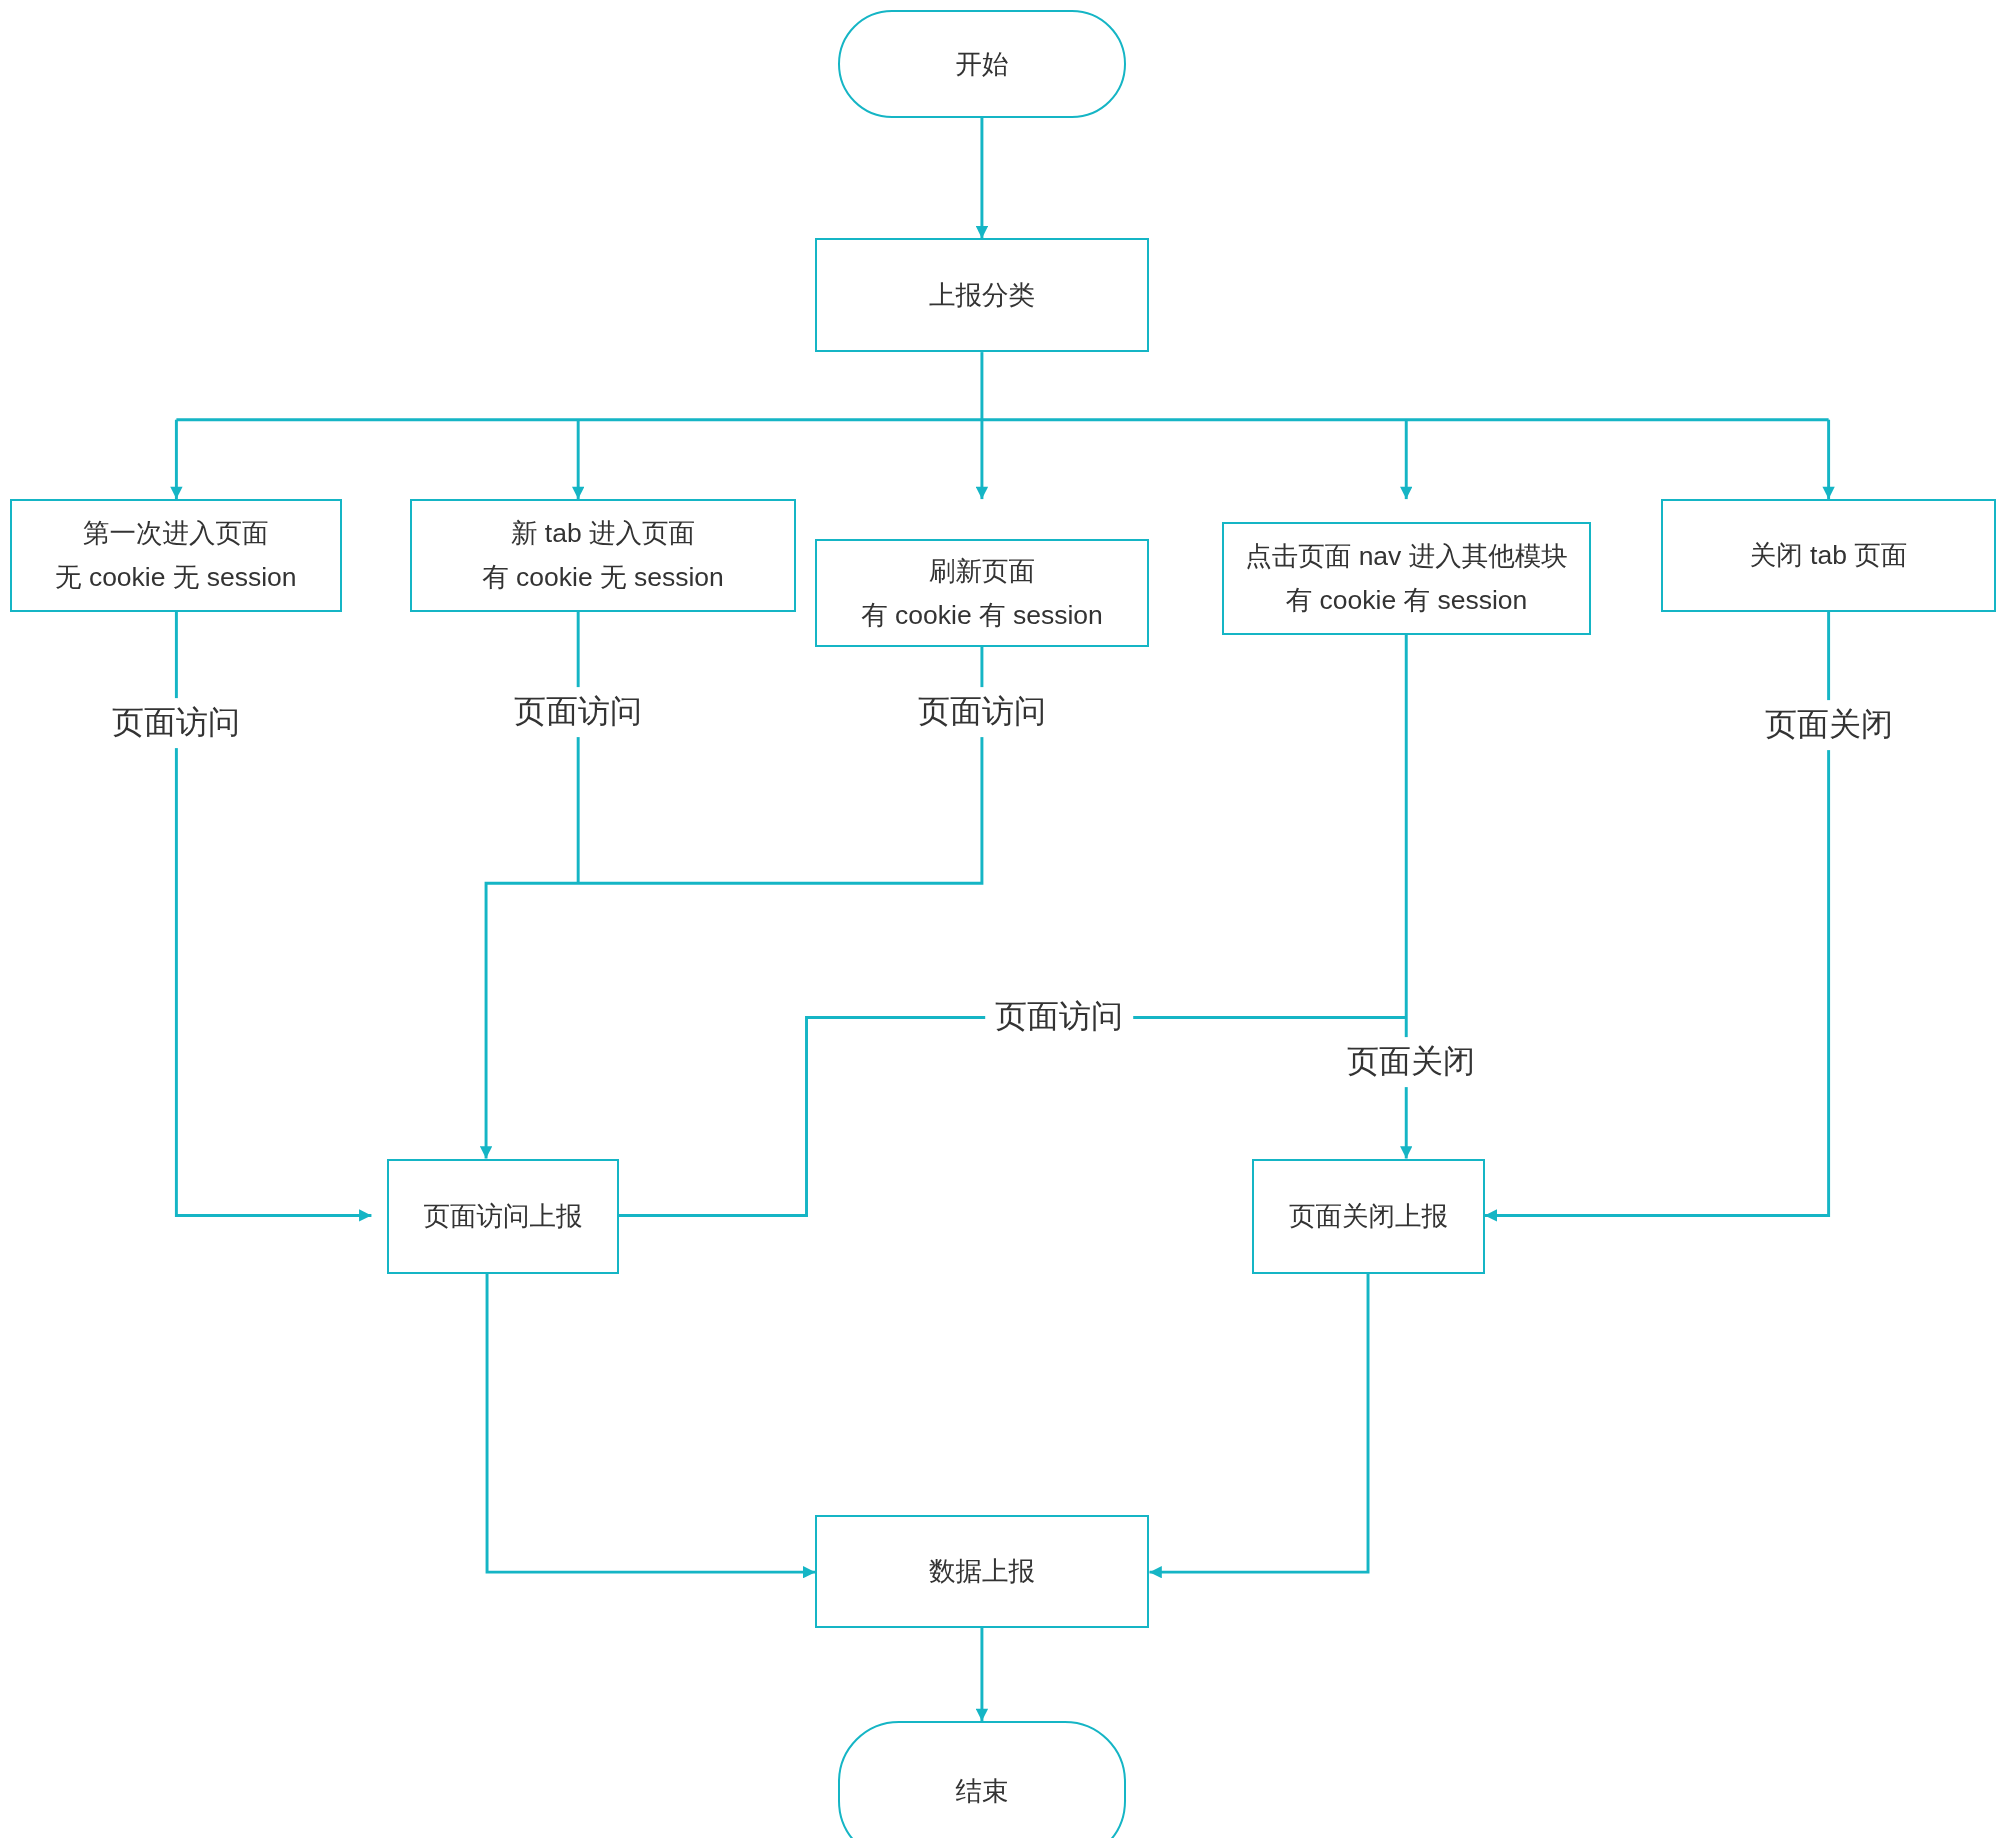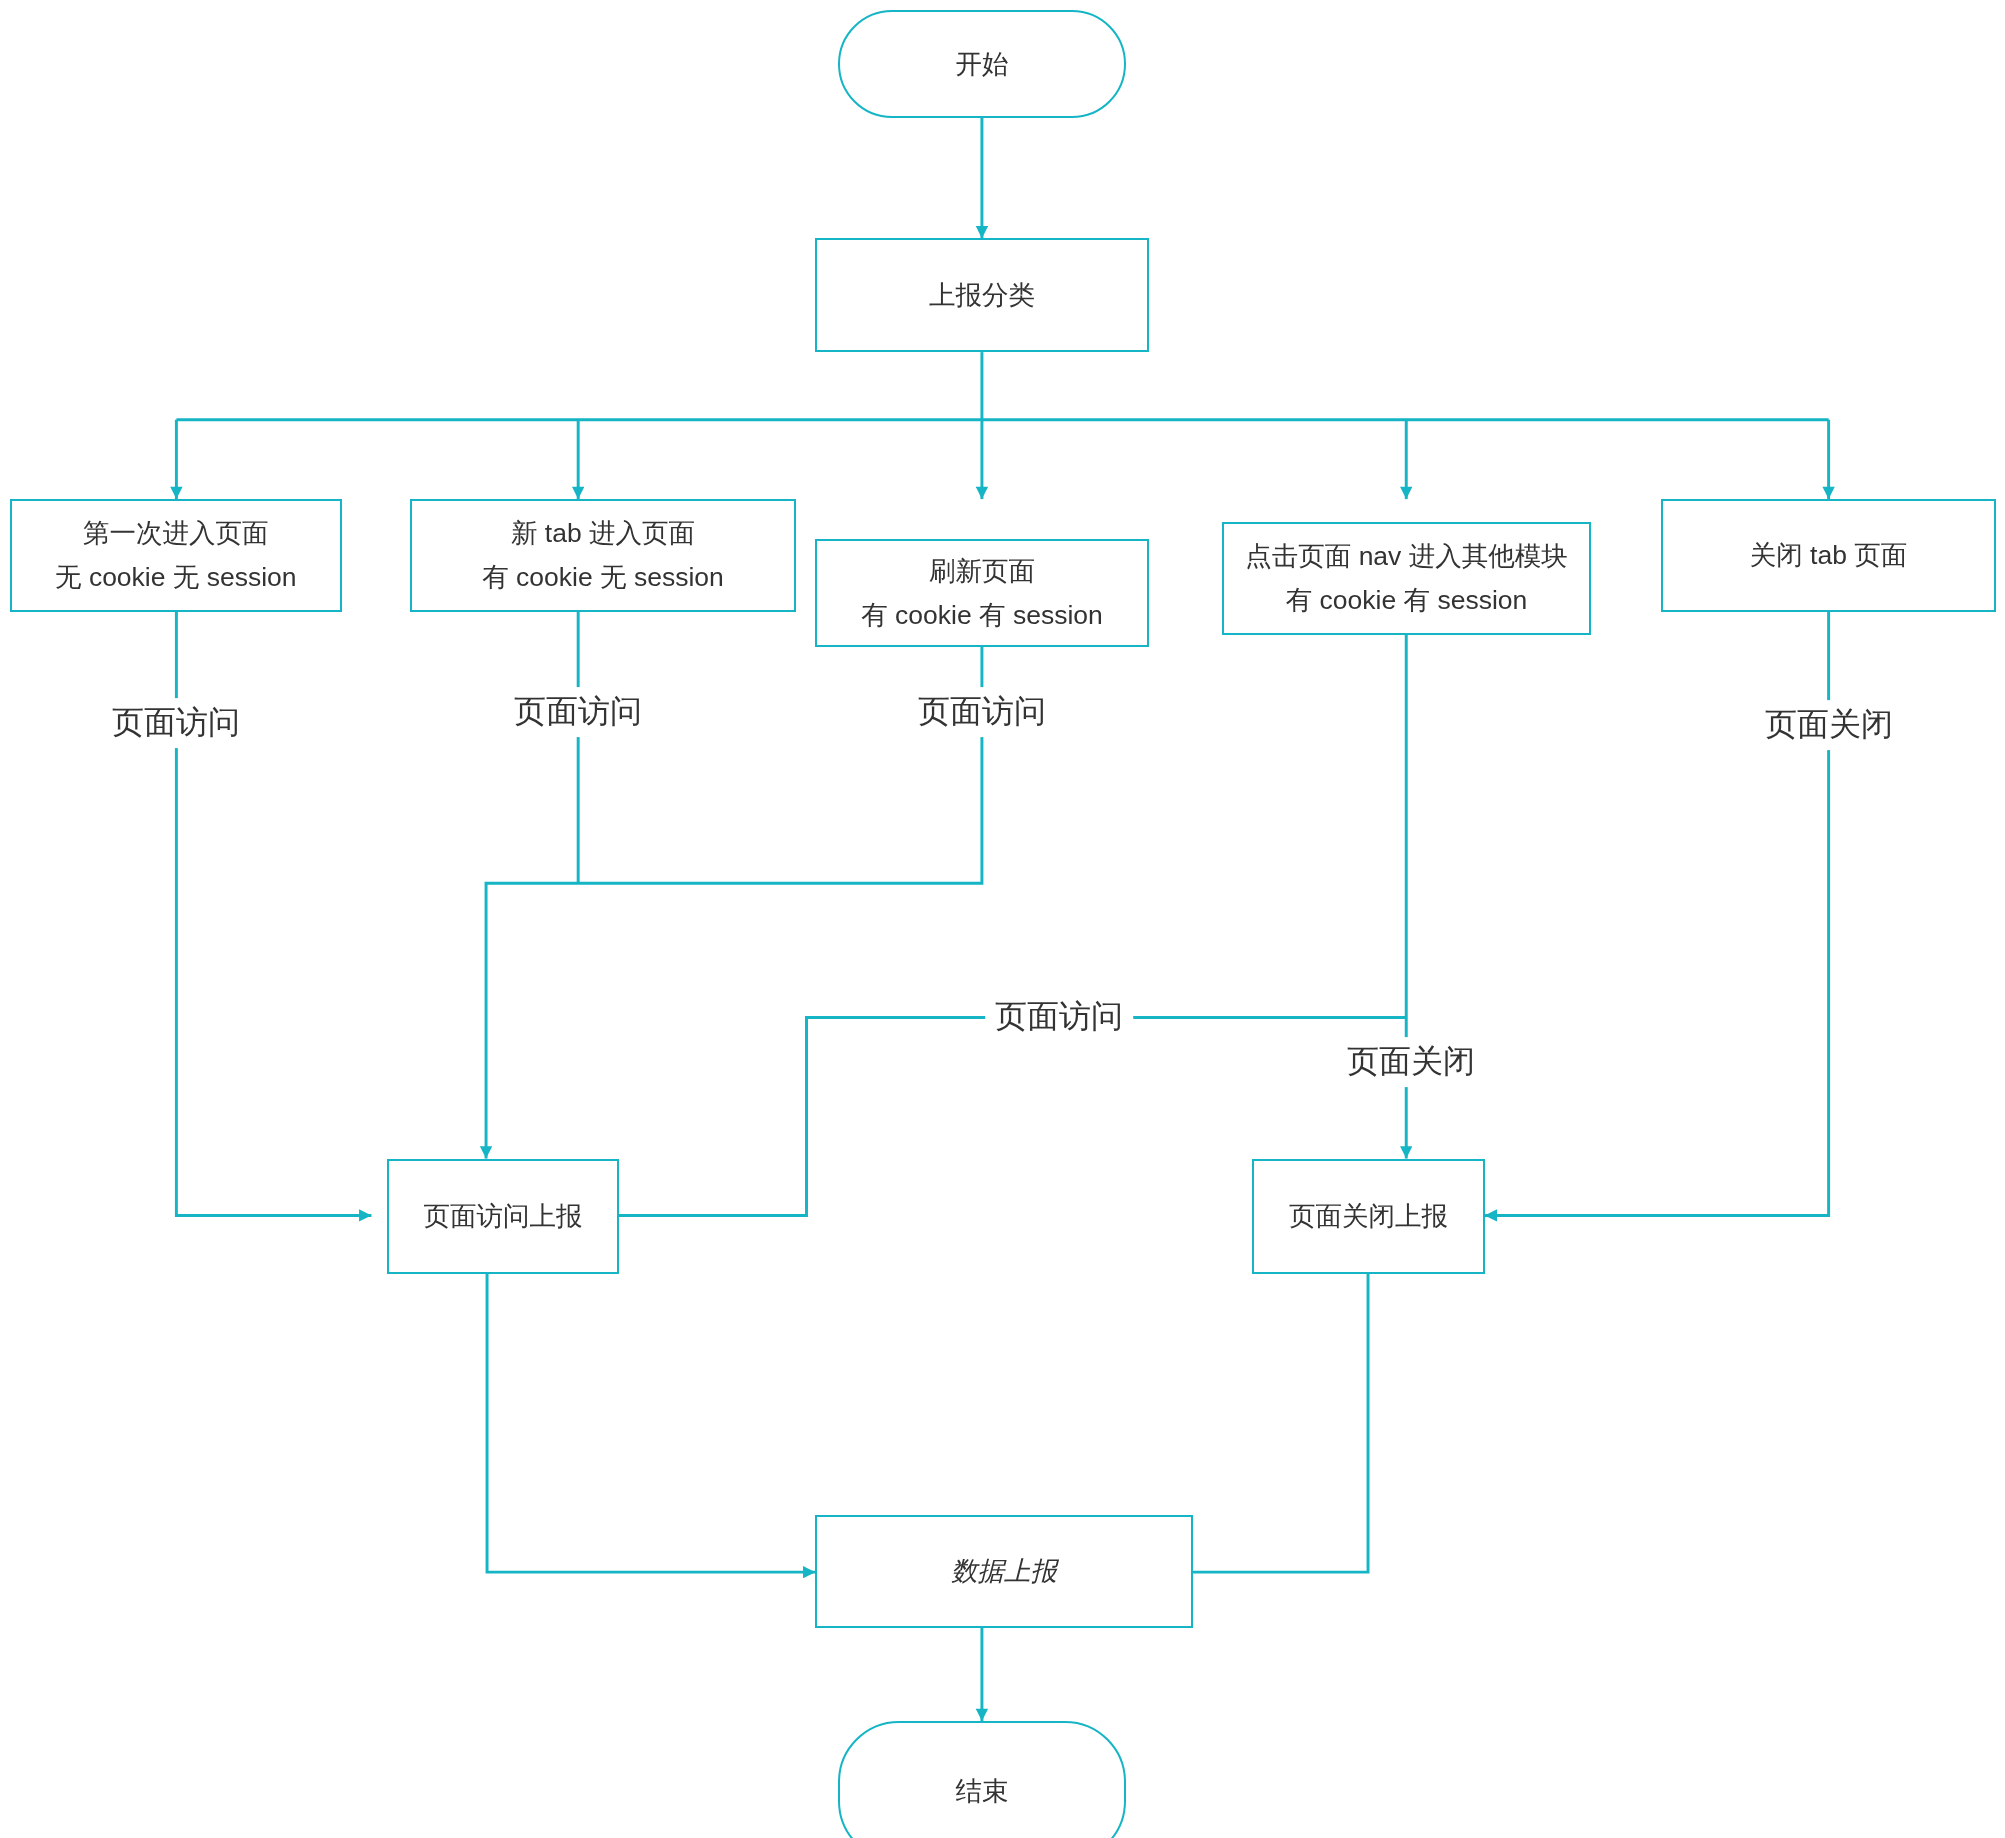--- a/index.html
+++ b/index.html
@@ -91,21 +91,21 @@
   </div>
 
   <div class="node" style="left:371px;top:1159px;width:232px;height:115px;margin-left:16px;">
     <span>页面访问上报</span>
   </div>
 
   <div class="node" style="left:1252px;top:1159px;width:233px;height:115px;">
     <span>页面关闭上报</span>
   </div>
 
-  <div class="node" style="left:815px;top:1515px;width:378px;height:113px;font-style:italic;">
+  <div class="node" style="left:815px;top:1515px;width:334px;height:113px;">
     <span>数据上报</span>
   </div>
 
   <div class="node pill" style="left:838px;top:1721px;width:288px;height:141px;">
     <span>结束</span>
   </div>
 
   <div class="edge-label" style="left:176px;top:723px;">页面访问</div>
   <div class="edge-label" style="left:578px;top:712px;">页面访问</div>
   <div class="edge-label" style="left:982px;top:712px;">页面访问</div>

